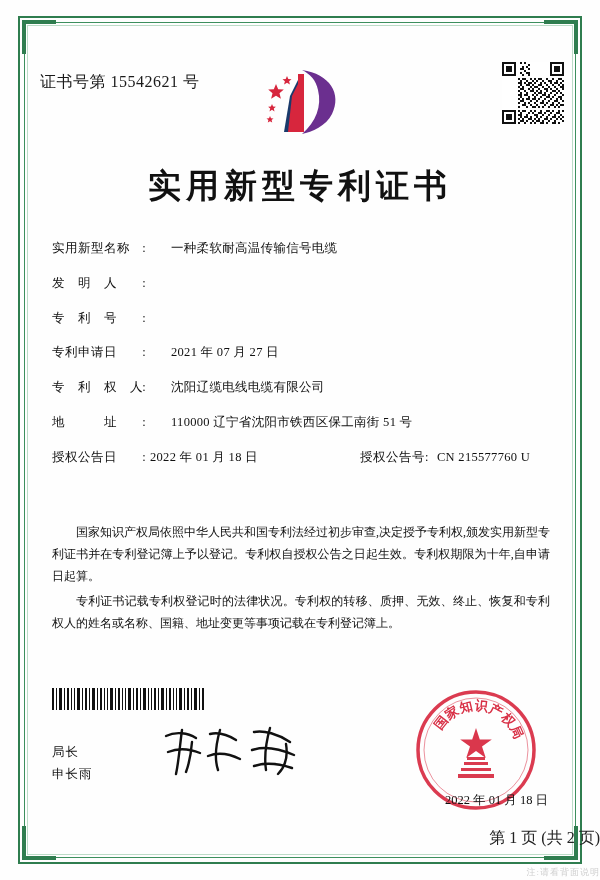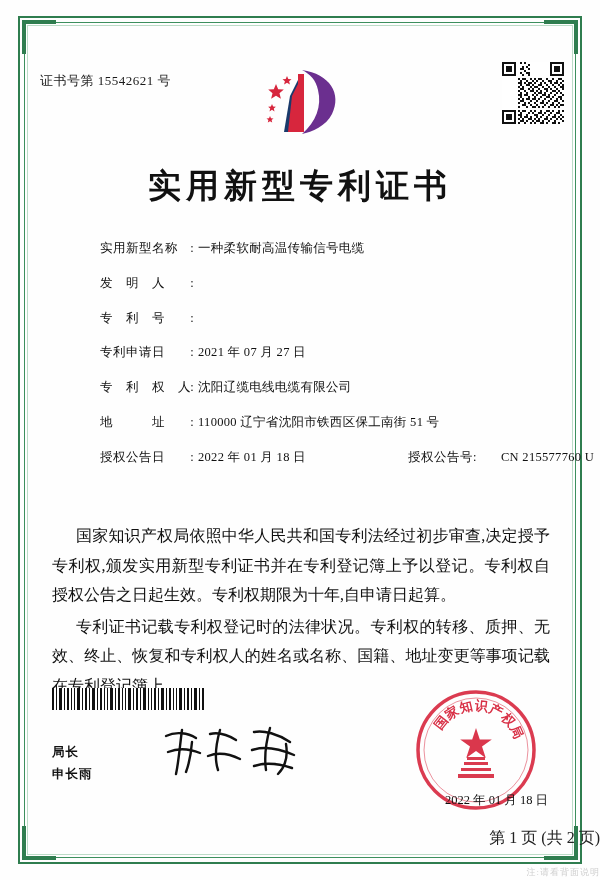--- a/index.html
+++ b/index.html
@@ -53,21 +53,21 @@
     border-width: 0;
   }
   .corner.tl { left: 22px; top: 20px; border-left-width: 4px; border-top-width: 4px; }
   .corner.tr { right: 22px; top: 20px; border-right-width: 4px; border-top-width: 4px; }
   .corner.bl { left: 22px; bottom: 20px; border-left-width: 4px; border-bottom-width: 4px; }
   .corner.br { right: 22px; bottom: 20px; border-right-width: 4px; border-bottom-width: 4px; }
 
   .cert-no {
     position: absolute;
     left: 40px; top: 72px;
-    font-size: 13px;
+    font-size: 16px;
     letter-spacing: 0.5px;
     color: #1a1a1a;
   }
 
   
   .qr {
     position: absolute;
     right: 36px; top: 62px;
     width: 62px; height: 62px;
     background-color: #fff;
@@ -103,45 +103,45 @@
     display: flex;
     align-items: baseline;
     margin-bottom: 18.5px;
     line-height: 1.3;
   }
   .field-label {
     width: 86px;
     flex: 0 0 86px;
     letter-spacing: 0.5px;
     white-space: nowrap;
-    margin-left: 48px;
   }
   .field-colon {
     flex: 0 0 12px;
     text-align: center;
   }
   .field-value {
     flex: 1 1 auto;
     letter-spacing: 0.3px;
+    margin-left: 21px;
   }
   .field-row .sec-label {
     flex: 0 0 86px;
     letter-spacing: 0.5px;
     white-space: nowrap;
   }
   .field-row .sec-value {
     flex: 0 0 auto;
     letter-spacing: 0.3px;
   }
 
   .body-text {
     position: absolute;
     left: 52px; top: 521px;
     width: 498px;
-    font-size: 16px;
+    font-size: 12px;
     line-height: 1.85;
     text-align: justify;
     color: #111;
   }
   .body-text p { margin: 0 0 2px 0; text-indent: 24px; }
 
   
   .barcode {
     position: absolute;
     left: 52px; top: 688px;
@@ -161,21 +161,20 @@
     font-size: 12.5px;
     color: #111;
   }
 
   .signer {
     position: absolute;
     left: 52px; top: 742px;
     font-size: 12.5px;
     line-height: 1.75;
     letter-spacing: 1px;
-    font-weight: bold;
   }
 
   .signature {
     position: absolute;
     left: 158px; top: 722px;
     width: 150px; height: 62px;
   }
 
   .page-num {
     position: absolute;
@@ -470,21 +469,21 @@
     <div class="field-row">
       <span class="field-label">地　　　址</span>
       <span class="field-colon">:</span>
       <span class="field-value">110000 辽宁省沈阳市铁西区保工南街 51 号</span>
     </div>
 
     <div class="field-row">
       <span class="field-label">授权公告日</span>
       <span class="field-colon">:</span>
       <span class="sec-value" style="flex:0 0 210px;">2022 年 01 月 18 日</span>
-      <span class="sec-label" style="flex:0 0 auto; margin-right:24px;">授权公告号:</span>
+      <span class="sec-label" style="flex:0 0 auto; margin-right:8px;">授权公告号:</span>
       <span class="sec-value">CN 215577760 U</span>
     </div>
 
   </div>
 
   <div class="body-text">
     <p>国家知识产权局依照中华人民共和国专利法经过初步审查,决定授予专利权,颁发实用新型专利证书并在专利登记簿上予以登记。专利权自授权公告之日起生效。专利权期限为十年,自申请日起算。</p>
     <p>专利证书记载专利权登记时的法律状况。专利权的转移、质押、无效、终止、恢复和专利权人的姓名或名称、国籍、地址变更等事项记载在专利登记簿上。</p>
   </div>
 

